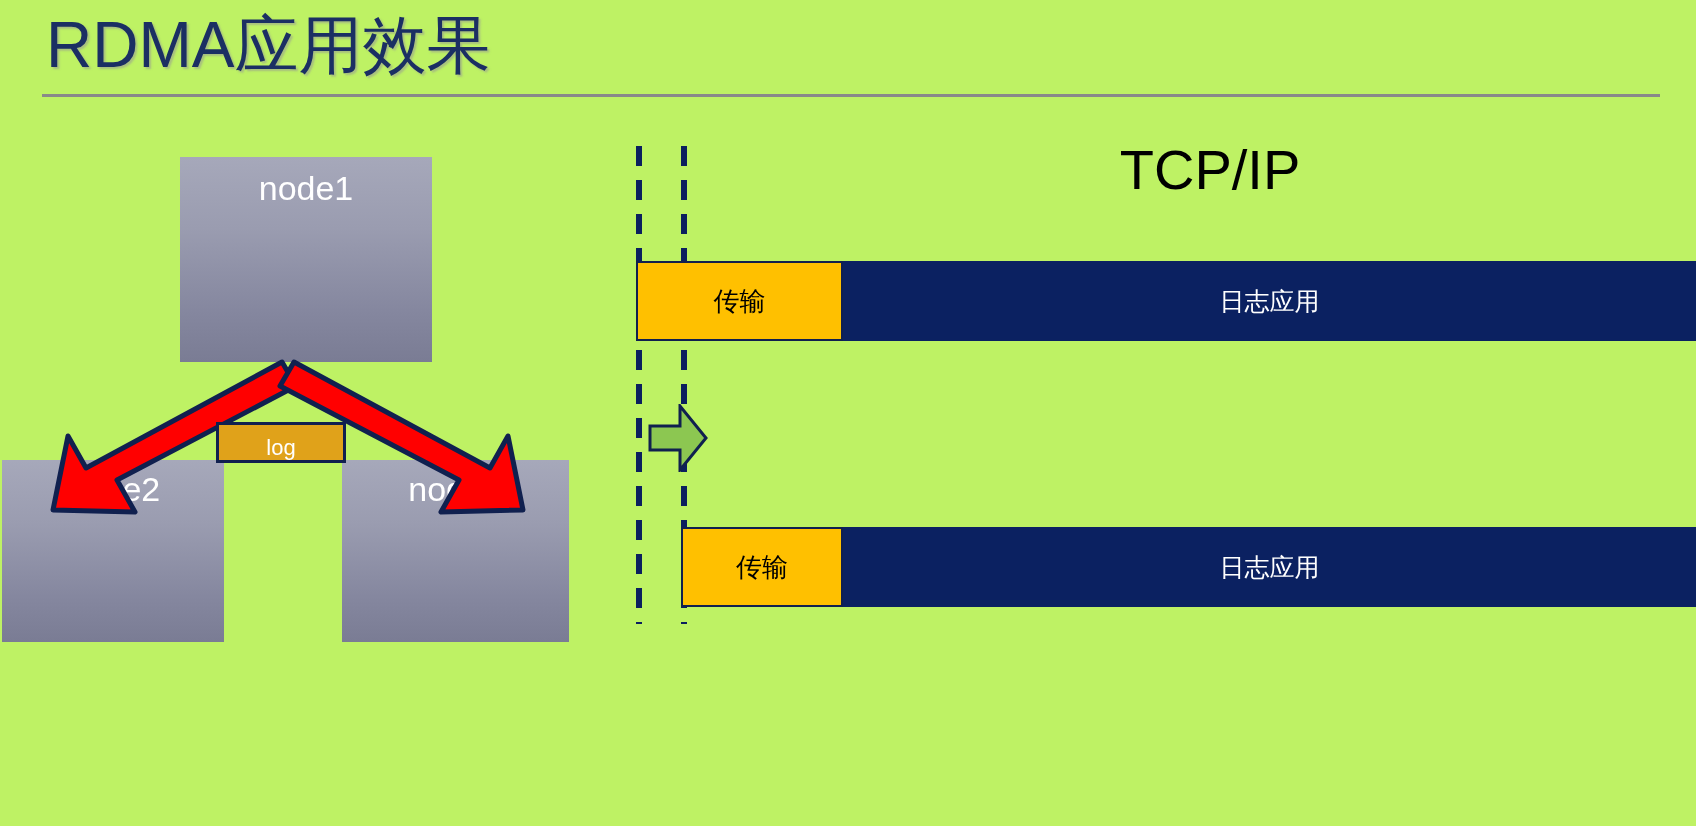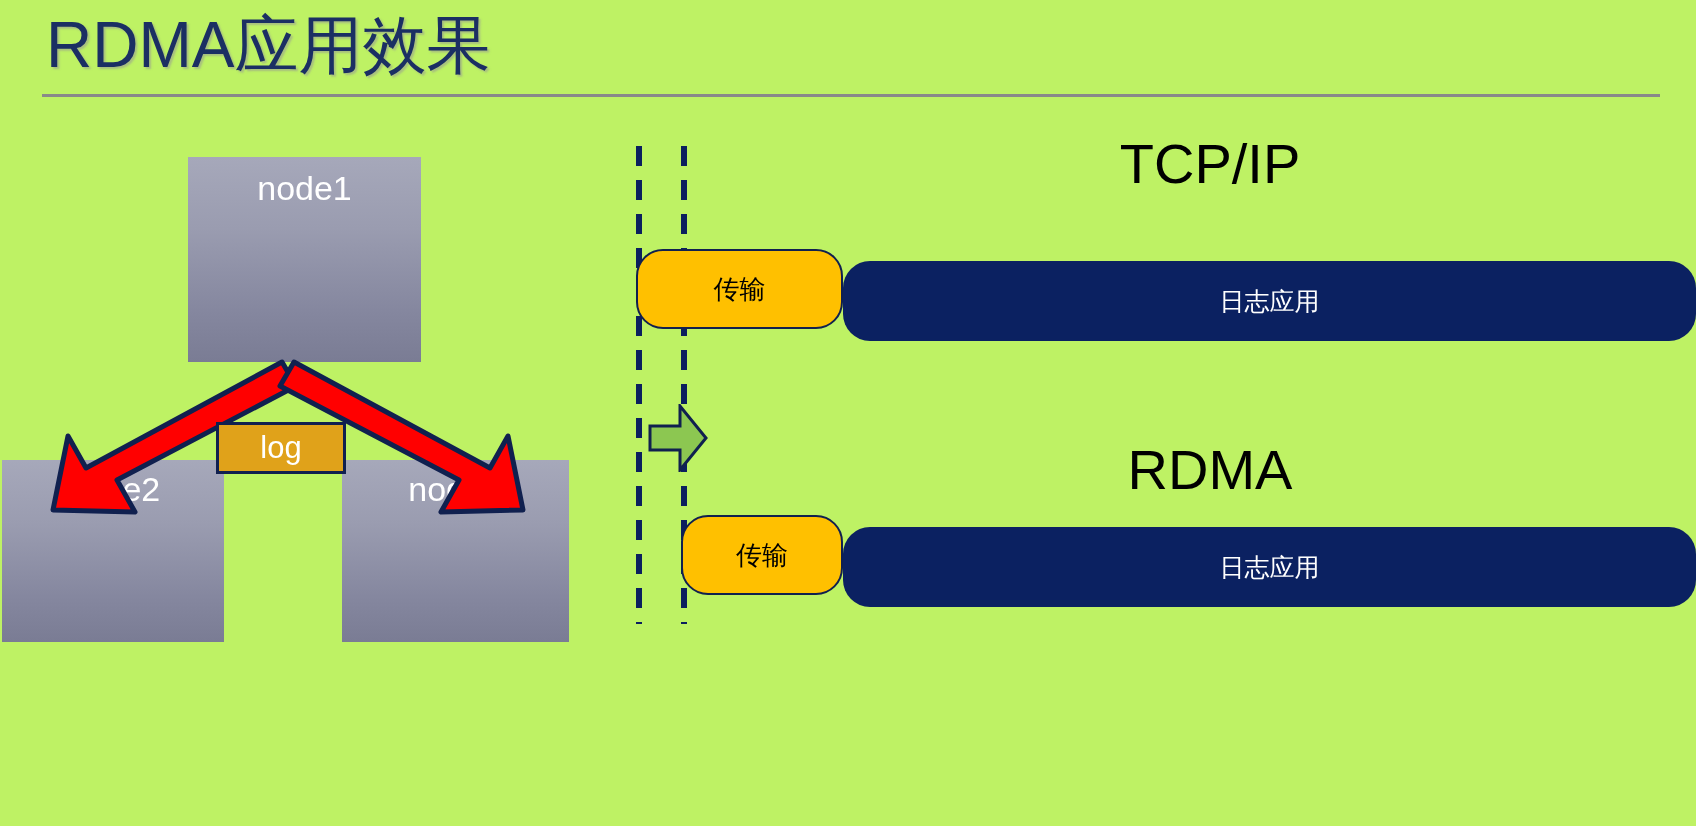--- a/index.html
+++ b/index.html
@@ -42,40 +42,40 @@
   .node-box {
     position: absolute;
     background: linear-gradient(to bottom, #a6a8ba 0%, #9a9cb0 35%, #85879f 75%, #7a7c94 100%);
     color: #ffffff;
     font-size: 34px;
     line-height: 1;
     text-align: center;
     white-space: nowrap;
   }
   #node1 {
-    left: 188px; top: 157px; width: 233px; height: 205px;
+    left: 180px; top: 157px; width: 252px; height: 205px;
   }
   #node1 .node-label { position: absolute; top: 14px; left: 0; right: 0; }
   #node2 {
     left: 2px; top: 460px; width: 222px; height: 182px;
   }
   #node2 .node-label { position: absolute; top: 12px; left: 0; right: 0; }
   #node3 {
     left: 342px; top: 460px; width: 227px; height: 182px;
   }
   #node3 .node-label { position: absolute; top: 12px; left: 0; right: 0; }
 
   #log-box {
     position: absolute;
-    left: 216px; top: 422px; width: 130px; height: 52px;
+    left: 216px; top: 422px; width: 130px; height: 41px;
     background: #e0a21a;
     border: 3px solid #10204f;
     box-sizing: border-box;
     color: #ffffff;
-    font-size: 31px;
+    font-size: 22px;
     line-height: 46px;
     text-align: center;
     white-space: nowrap;
   }
 
   #arrows-svg {
     position: absolute;
     left: 0; top: 340px;
     width: 600px; height: 200px;
   }
@@ -88,58 +88,56 @@
       to bottom,
       #0b1f5e 0px, #0b1f5e 20px,
       rgba(0,0,0,0) 20px, rgba(0,0,0,0) 34px);
   }
   #dash-a { left: 636px; top: 146px; height: 478px; }
   #dash-b { left: 681px; top: 146px; height: 478px; }
 
   .bar { position: absolute; height: 80px; }
   .bar .seg {
     position: absolute;
-    top: 0; height: 100%;
+    top: 12px; height: 100%;
     box-sizing: border-box;
     display: flex;
     align-items: center;
     justify-content: center;
     white-space: nowrap;
-    border-radius: 27px;
   }
   .seg-transfer {
     background: #ffc000;
     border: 2px solid #10204f;
     color: #000000;
     font-size: 26px;
   }
   .seg-apply {
     background: #0b2161;
     color: #ffffff;
     font-size: 25px;
-    margin-top: 12px;
   }
 
   #bar-tcp { left: 636px; top: 249px; width: 1060px; }
   #bar-tcp .seg-transfer { left: 0; width: 207px; }
   #bar-tcp .seg-apply    { left: 207px; width: 853px; }
 
   #bar-rdma { left: 681px; top: 515px; width: 1015px; }
   #bar-rdma .seg-transfer { left: 0; width: 162px; }
   #bar-rdma .seg-apply    { left: 162px; width: 853px; }
 
   .proto-label {
     position: absolute;
     font-size: 56px;
     line-height: 1;
     color: #000000;
     white-space: nowrap;
     text-align: center;
   }
-  #label-tcp  { left: 1000px; top: 136px; width: 420px; }
+  #label-tcp  { left: 1000px; top: 142px; width: 420px; }
   #label-rdma { left: 1000px; top: 442px; width: 420px; }
 
   #green-arrow {
     position: absolute;
     left: 646px; top: 404px;
     width: 62px; height: 68px;
   }
 
   #caption {
     position: absolute;
@@ -192,21 +190,20 @@
 
   <div id="bar-tcp" class="bar">
     <div class="seg seg-transfer">传输</div>
     <div class="seg seg-apply">日志应用</div>
   </div>
 
   <svg id="green-arrow" viewBox="0 0 62 68">
     <polygon points="4,22 34,22 34,2 60,34 34,66 34,46 4,46" fill="#8CC751" stroke="#10204F" stroke-width="3" stroke-linejoin="miter"></polygon>
   </svg>
 
-  <div id="label-rdma" class="proto-label">RDMA</div>
 
   <div id="bar-rdma" class="bar">
     <div class="seg seg-transfer">传输</div>
     <div class="seg seg-apply">日志应用</div>
   </div>
 
 
 </div>
 
 </body></html>

